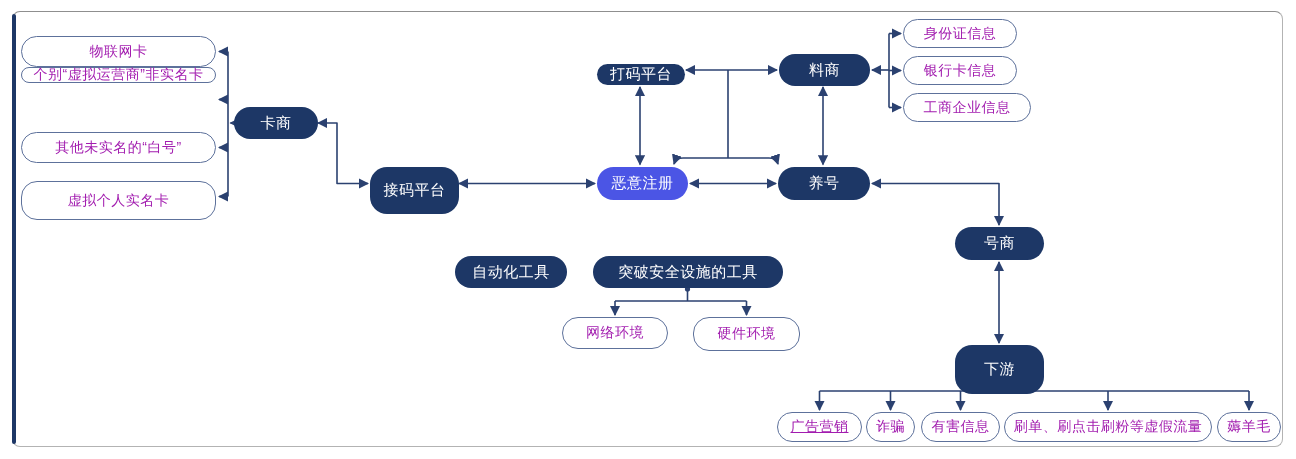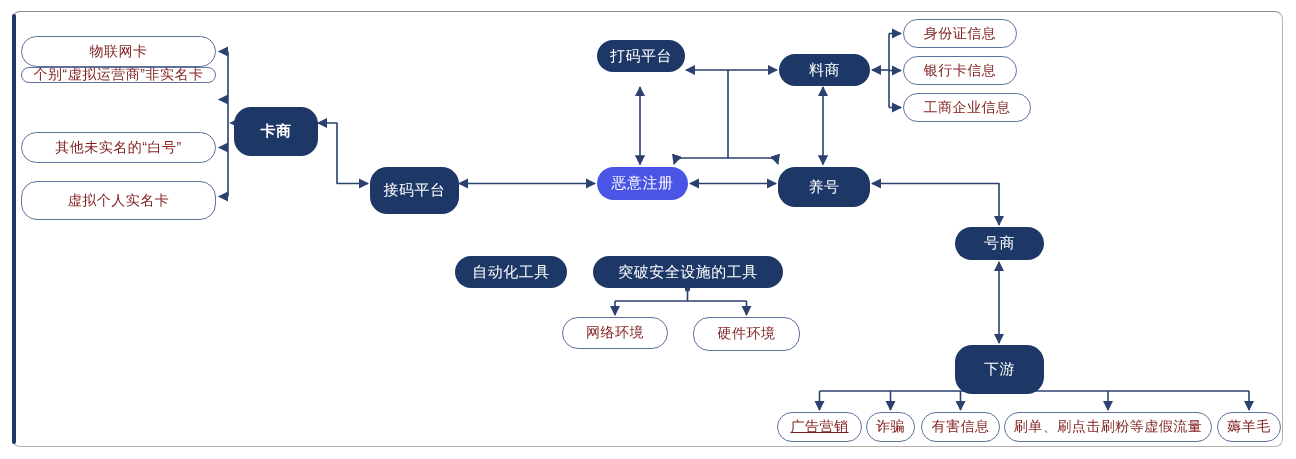--- a/index.html
+++ b/index.html
@@ -18,21 +18,21 @@
   }
   svg.wires{position:absolute;left:0;top:0;}
   .node{
     position:absolute;display:flex;align-items:center;justify-content:center;
     background:#1d3766;color:#ffffff;font-size:15px;border-radius:17px;
     white-space:nowrap;box-sizing:border-box;letter-spacing:0.5px;
   }
   .node.highlight{background:#4b55e5;}
   .pill{
     position:absolute;display:flex;align-items:center;justify-content:center;
-    background:#ffffff;color:#7f1d1d;font-size:14px;border:1.4px solid #5d719b;
+    background:#ffffff;color:#a21caf;font-size:14px;border:1.4px solid #5d719b;
     border-radius:16px;white-space:nowrap;box-sizing:border-box;letter-spacing:0.5px;
   }
 </style>
 </head>
 <body>
 
 <div class="canvas">
   <div class="frame"></div>
   <div class="left-accent"></div>
 
@@ -91,26 +91,26 @@
       <path d="M615,301 V315" marker-end="url(#arr)"></path>
       <path d="M746.5,301 V315" marker-end="url(#arr)"></path>
     </g>
   </svg>
 
   <div class="pill" style="left:21px;top:36px;width:195px;height:31px;">物联网卡</div>
   <div class="pill" style="left:21px;top:67px;width:195px;height:16px;">个别“虚拟运营商”非实名卡</div>
   <div class="pill" style="left:21px;top:132px;width:195px;height:31px;">其他未实名的“白号”</div>
   <div class="pill" style="left:21px;top:181px;width:195px;height:39px;">虚拟个人实名卡</div>
 
-  <div class="node" style="left:234px;top:107px;width:84px;height:49px;font-weight:bold;">卡商</div>
+  <div class="node" style="left:234px;top:107px;width:84px;height:32px;">卡商</div>
   <div class="node" style="left:370px;top:167px;width:89px;height:47px;">接码平台</div>
-  <div class="node" style="left:597px;top:40px;width:88px;height:32px;">打码平台</div>
+  <div class="node" style="left:597px;top:64px;width:88px;height:21px;">打码平台</div>
   <div class="node" style="left:779px;top:54px;width:91px;height:32px;">料商</div>
   <div class="node highlight" style="left:597px;top:167px;width:91px;height:33px;">恶意注册</div>
-  <div class="node" style="left:778px;top:167px;width:92px;height:40px;text-align:center;">养号</div>
+  <div class="node" style="left:778px;top:167px;width:92px;height:33px;text-align:center;">养号</div>
   <div class="node" style="left:955px;top:227px;width:89px;height:33px;">号商</div>
   <div class="node" style="left:955px;top:345px;width:89px;height:49px;font-family:Liberation Serif, serif;">下游</div>
   <div class="node" style="left:455px;top:256px;width:112px;height:32px;">自动化工具</div>
   <div class="node" style="left:593px;top:256px;width:190px;height:32px;">突破安全设施的工具</div>
 
   <div class="pill" style="left:903px;top:19px;width:114px;height:29px;">身份证信息</div>
   <div class="pill" style="left:903px;top:56px;width:114px;height:29px;">银行卡信息</div>
   <div class="pill" style="left:903px;top:93px;width:128px;height:29px;">工商企业信息</div>
 
   <div class="pill" style="left:562px;top:317px;width:106px;height:32px;">网络环境</div>

